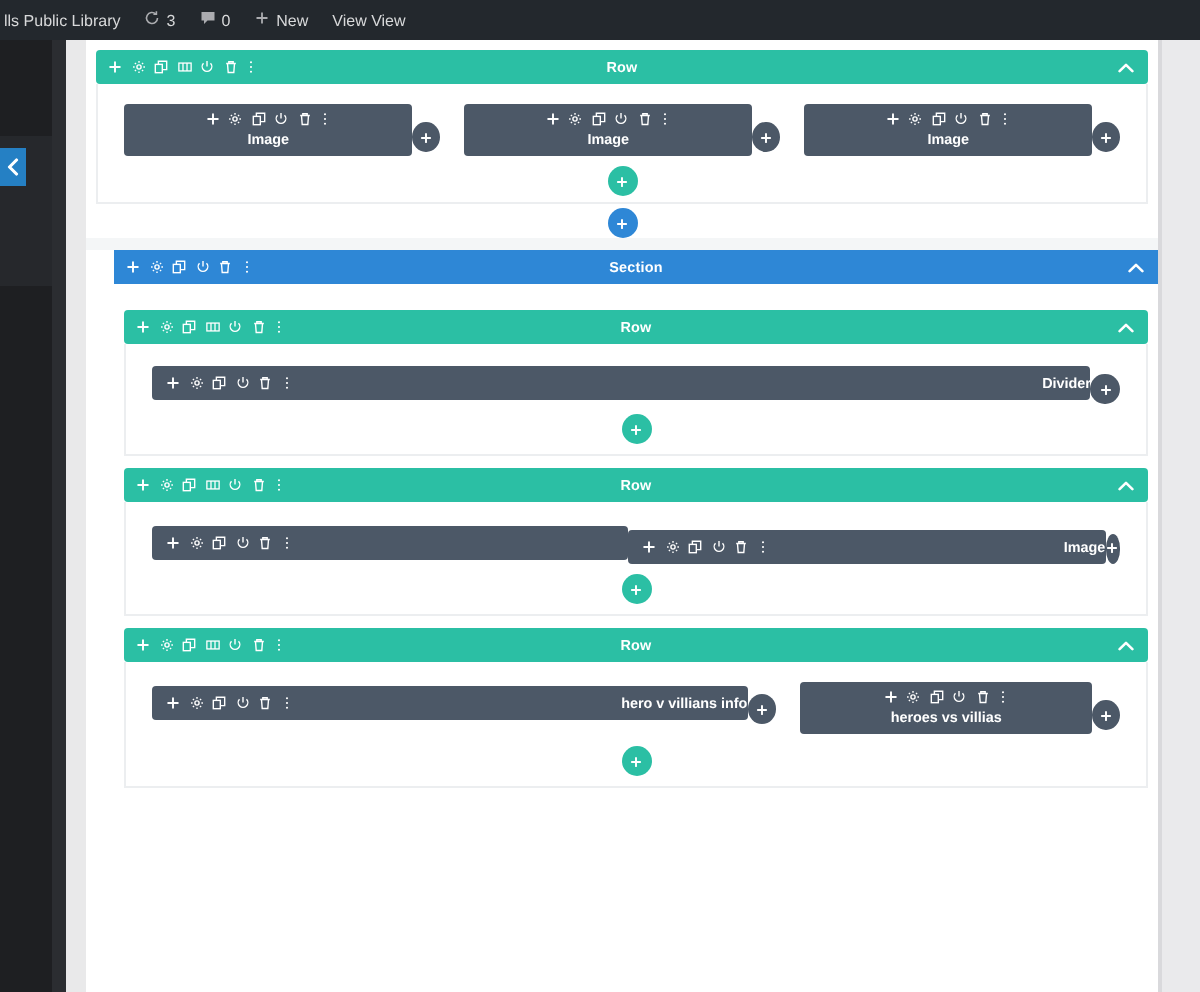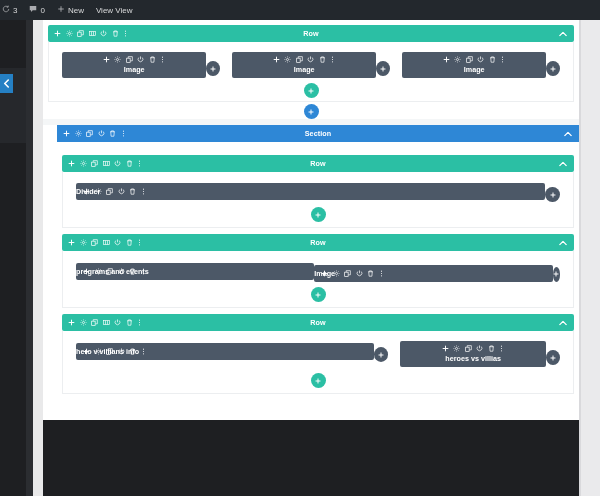--- a/index.html
+++ b/index.html
@@ -62,21 +62,21 @@
     width: 13px; height: 19px;
     background: #2580c4;
     display: flex; align-items: center; justify-content: center;
     z-index: 30;
   }
   .flyout svg { display: block; }
 
   
   .canvas {
     position: absolute; left: 43px; top: 20px;
-    width: 536px; height: 400px;
+    width: 536px; height: 476px;
     background: #ffffff;
     z-index: 10;
   }
 
   .sectionwrap { background: #ffffff; padding: 0; }
 
   
   .bar {
     height: 17px; border-radius: 2px;
     display: flex; align-items: center;
@@ -129,21 +129,21 @@
     margin-top: 2px; text-align: center;
   }
 
   
   .module.wide {
     padding: 0; height: 17px;
     flex-direction: row; align-items: center; justify-content: flex-start;
   }
   .module.wide .mtools { padding-left: 7px; }
   .module.wide .mlabel {
-    position: absolute; left: 0; right: 0; text-align: left; margin-top: 0;
+    position: absolute; left: 0; right: 0; text-align: right; margin-top: 0;
   }
 
   
   .circ {
     width: 15px; height: 15px; border-radius: 50%;
     display: flex; align-items: center; justify-content: center;
     color: #fff;
   }
   .circ.dark  { background: #4c5867; }
   .circ.green { background: #2bbfa4; }
@@ -154,20 +154,23 @@
   .addrow-wrap { display: flex; justify-content: center; margin-top: 5px; }
   .addsec-wrap { display: flex; justify-content: center; margin-top: 3px; }
 
   .stripe { height: 7px; background: #f4f6f7; }
   .stripe-white { height: 6px; background: #fff; }
 </style>
 </head>
 <body>
 
 <div class="adminbar">
+  <div class="ab-item">
+    <span>lls Public Library</span>
+  </div>
   <div class="ab-item">
     <span class="ab-ico">
       <svg width="8" height="8" viewBox="0 0 16 16" fill="none" stroke="#c3c4c7" stroke-width="1.6">
         <path d="M13.5 8a5.5 5.5 0 1 1-1.7-4"></path>
           <path d="M12.4 1.2v3h-3"></path>
       </svg>
     </span>
     <span>3</span>
   </div>
   <div class="ab-item">
@@ -680,21 +683,20 @@
                   </svg>
                 </span>
               <span>
                   <svg width="5" height="7" viewBox="0 0 4 16" fill="#fff">
                     <circle cx="2" cy="2.6" r="1.2"></circle>
                     <circle cx="2" cy="8" r="1.2"></circle>
                     <circle cx="2" cy="13.4" r="1.2"></circle>
                   </svg>
                 </span>
             </div>
-            <div class="mlabel">programs and events</div>
           </div>
 
           <div class="module wide" style="margin-top:5px;">
             <div class="mtools">
               <span>
                   <svg width="7" height="7" viewBox="0 0 16 16" stroke="#fff" stroke-width="2.2" stroke-linecap="round">
                     <path d="M8 2.5v11M2.5 8h11"></path>
                   </svg>
                 </span>
               <span>

